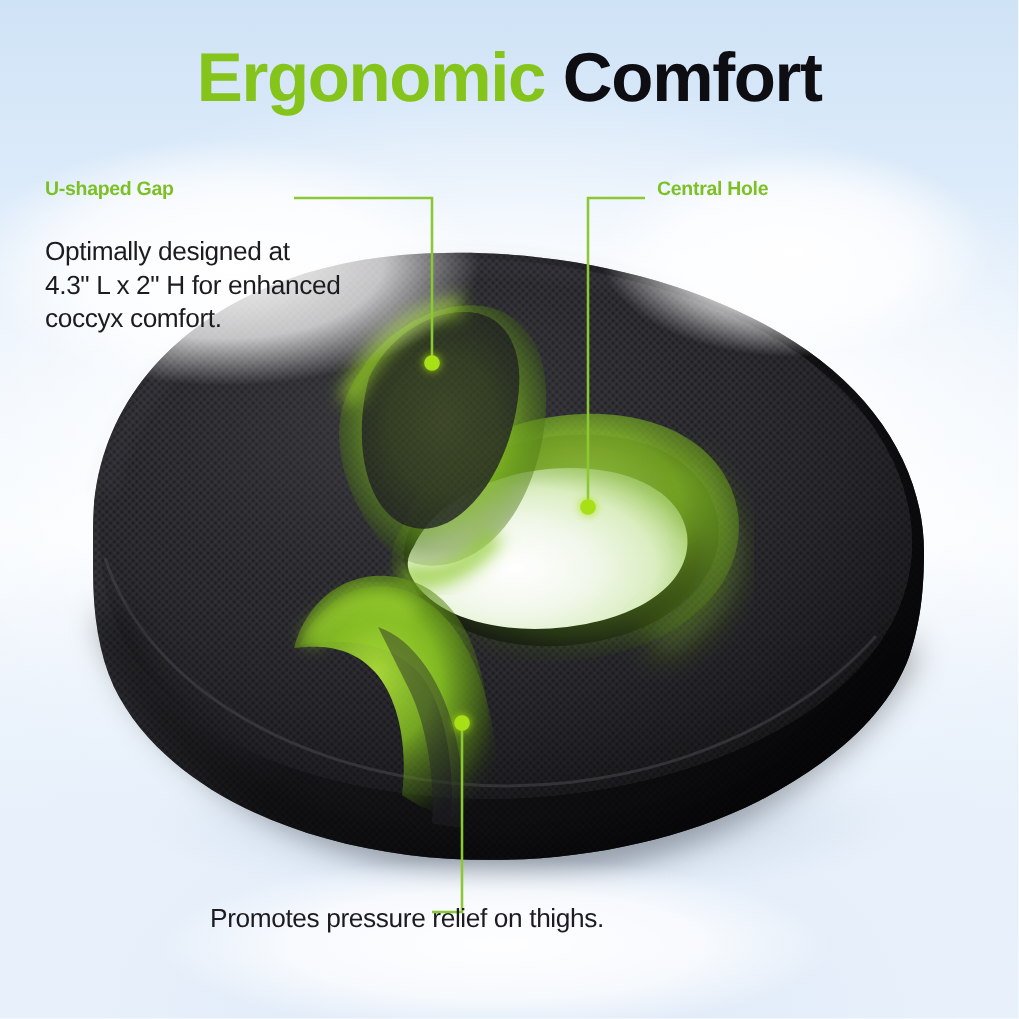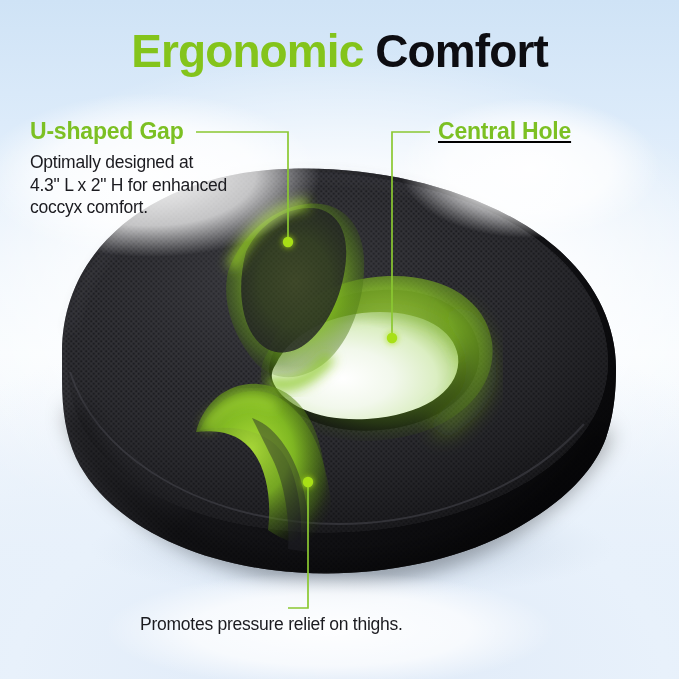--- a/index.html
+++ b/index.html
@@ -43,40 +43,40 @@
     left: 0;
     top: 0;
     width: 679px;
     height: 679px;
   }
   .cushion-svg { position: absolute; left: 0; top: 0; }
 
   
   .callout { position: absolute; }
   .callout .heading {
-    font-size: 23px;
+    font-size: 13px;
     font-weight: bold;
     color: #7cc023;
     letter-spacing: -0.2px;
     white-space: nowrap;
     line-height: 1.1;
   }
   .callout .body {
     font-size: 17.5px;
     color: #1b1b20;
     line-height: 1.28;
     letter-spacing: -0.25px;
-    margin-top: 7px;
+    margin-top: 23px;
     white-space: pre-line;
   }
 
   #callout-ushaped { left: 30px; top: 119px; }
-  #callout-central { left: 438px; top: 119px; text-decoration: underline; }
+  #callout-central { left: 438px; top: 119px; }
   #callout-slope   { left: 140px; top: 595px; }
-  #callout-slope .body { margin-top: 18px; }
+  #callout-slope .body { margin-top: 6px; }
 
   .connectors { position: absolute; left: 0; top: 0; pointer-events: none; }
 </style>
 </head>
 <body>
 
 <div id="infographic">
 
   <div class="title-wrap">
     <span class="title-word title-green">Ergonomic</span><span class="title-word title-dark"> Comfort</span>

